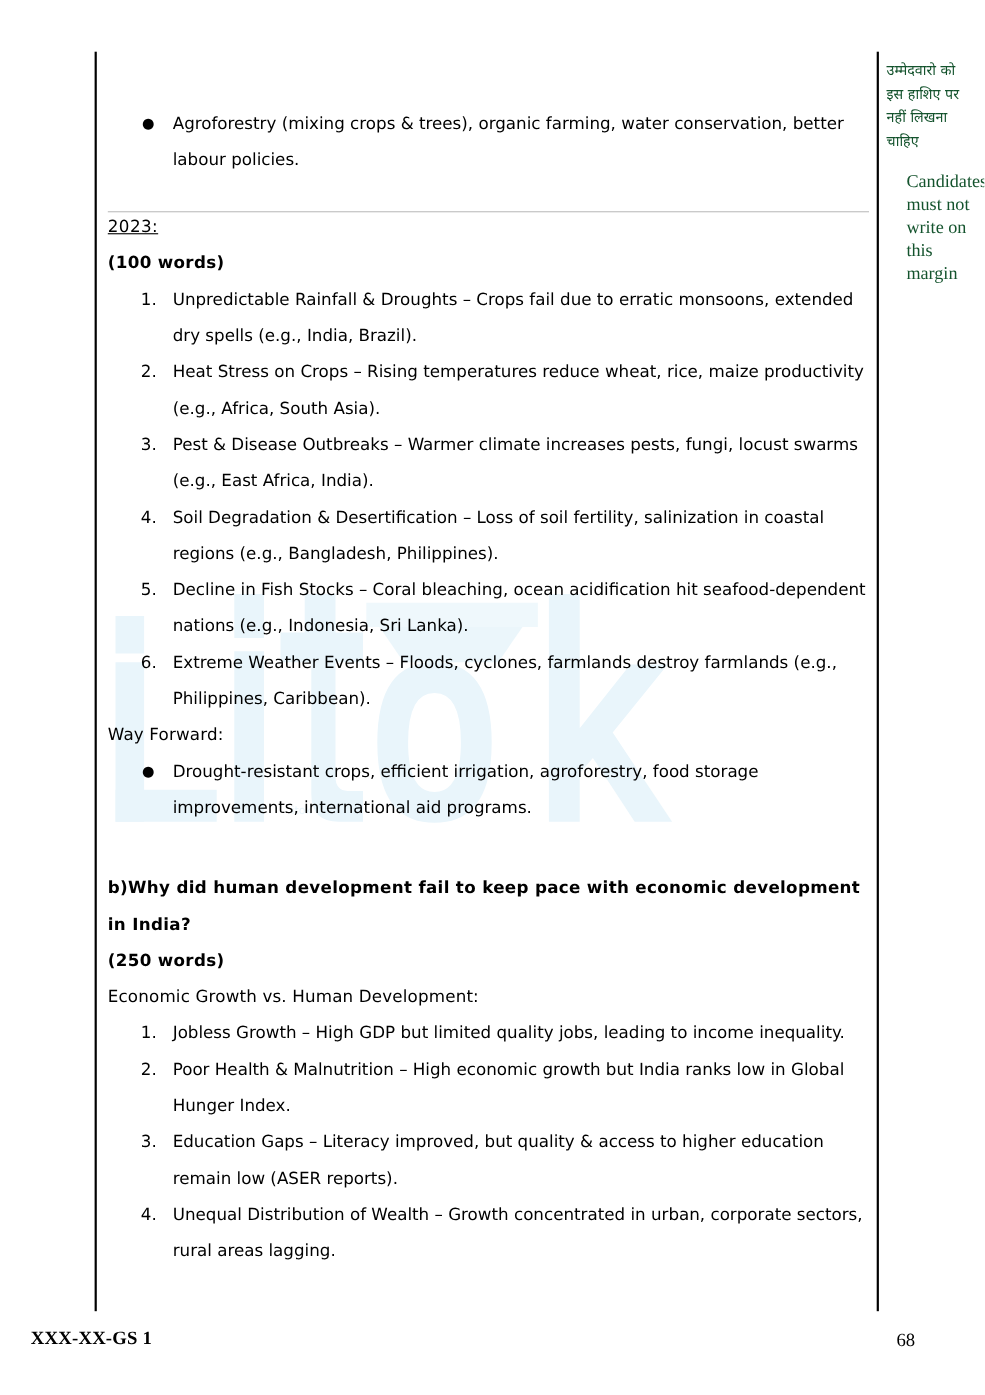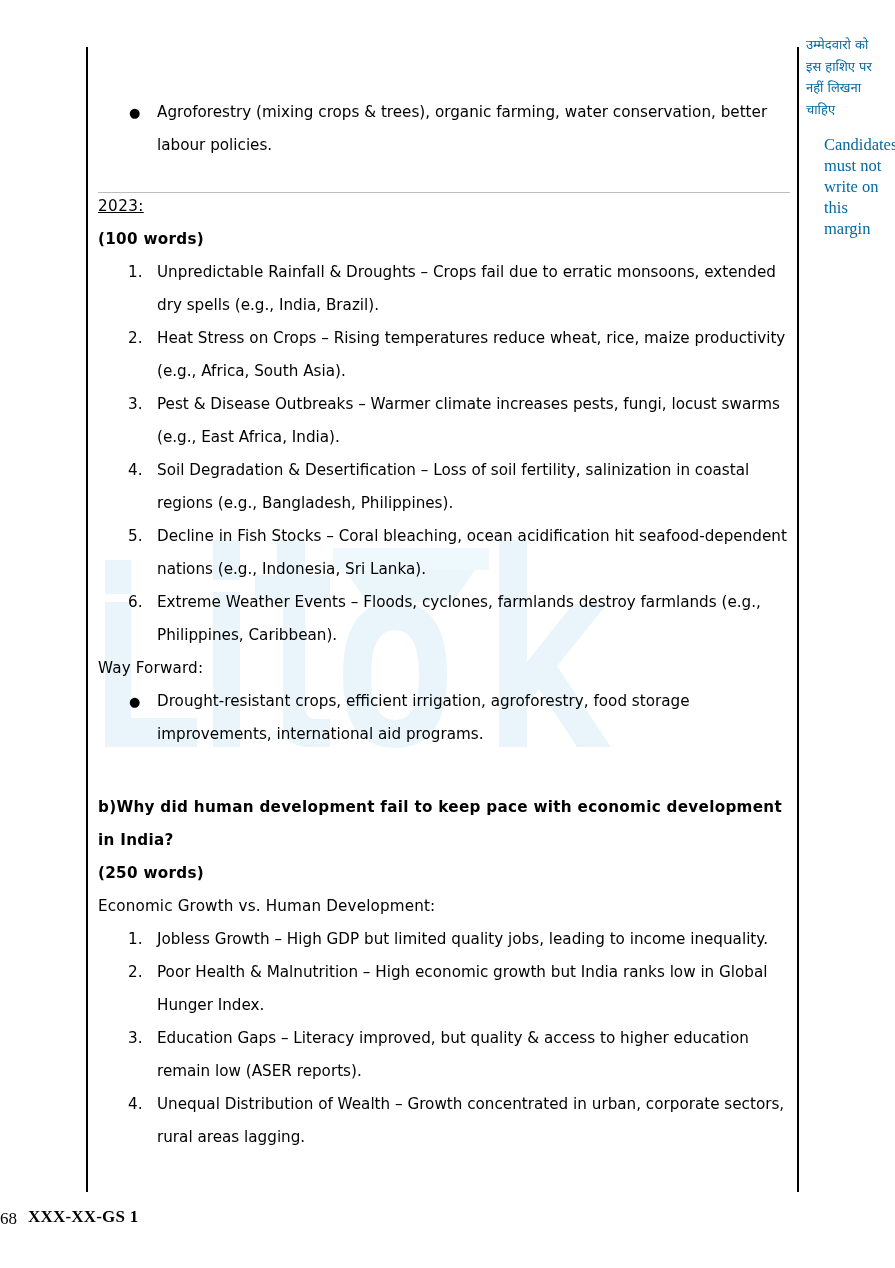--- a/index.html
+++ b/index.html
@@ -100,24 +100,24 @@
   }
   ul.bullets > li .marker { left: 31px; font-size: 13px; line-height: 33px; }
   ol.numbers > li .marker { left: 30px; }
 
   .li-text { display: block; }
 
   
   #margin-note {
     position: absolute;
     left: 806px;
-    top: 34px;
+    top: 54px;
     width: 86px;
     z-index: 2;
-    color: #0369a1;
+    color: #14532d;
   }
   #margin-note .hindi {
     font-family: "DejaVu Sans", sans-serif;
     font-size: 13px;
     line-height: 21.5px;
     letter-spacing: 0px;
   }
   #margin-note .english {
     margin-top: 14px;
     margin-left: 18px;
@@ -135,21 +135,21 @@
     font-weight: bold;
     font-size: 17px;
     letter-spacing: 0.2px;
     color: #000000;
   }
   #footer-page {
     position: absolute;
     left: 0;
     top: 1209px;
     width: 832px;
-    text-align: left;
+    text-align: right;
     font-family: "Liberation Serif", serif;
     font-size: 17px;
     color: #000000;
   }
 </style>
 </head>
 <body>
 
 <div id="page">
 

